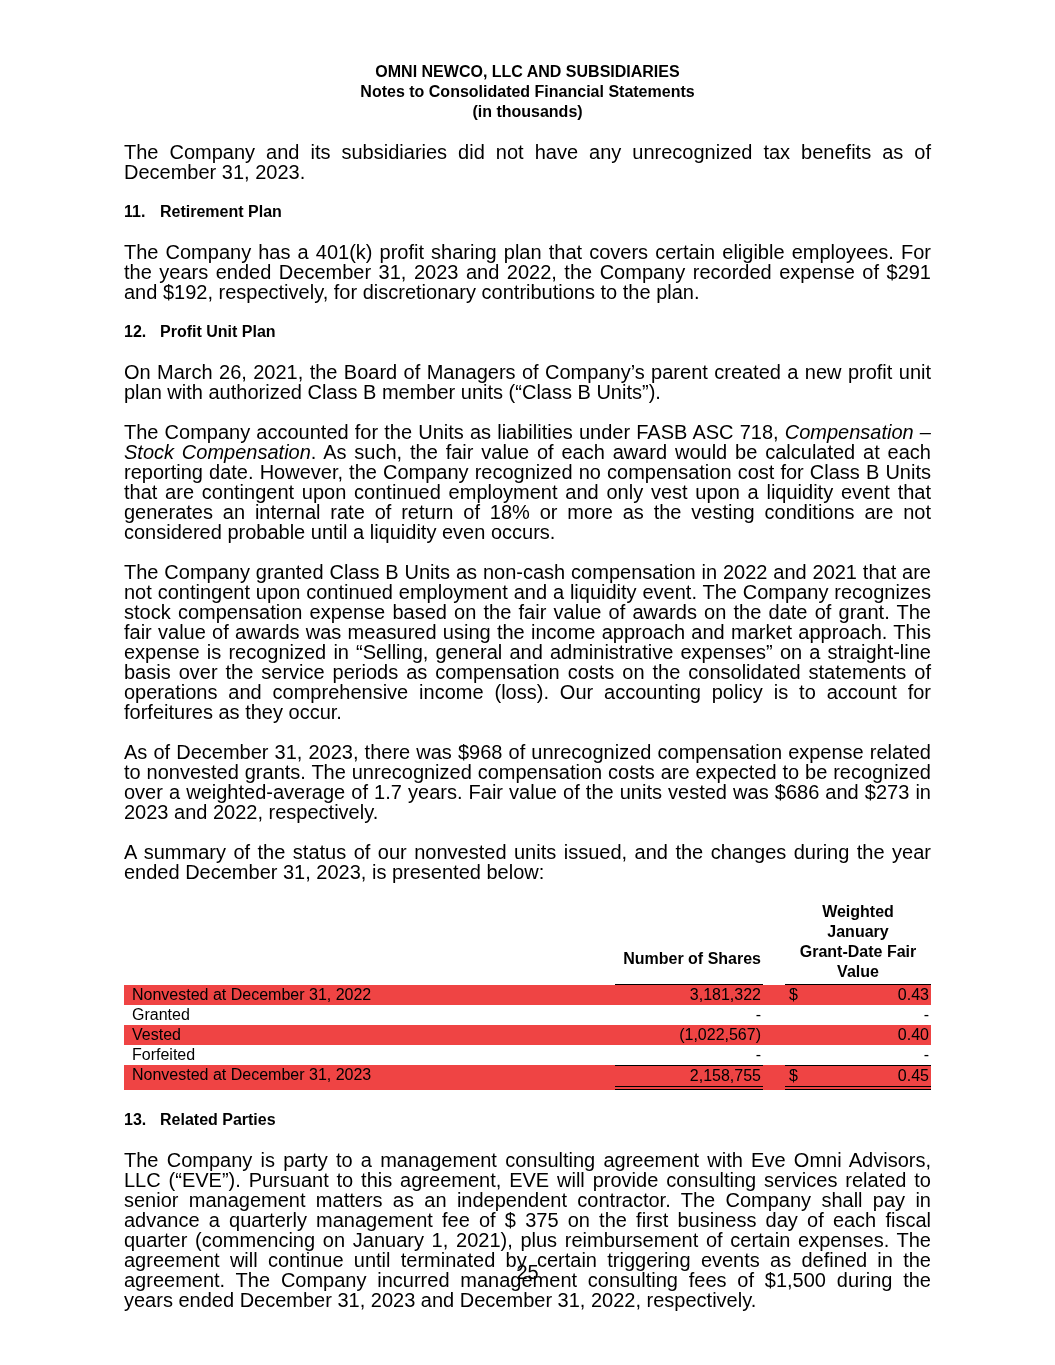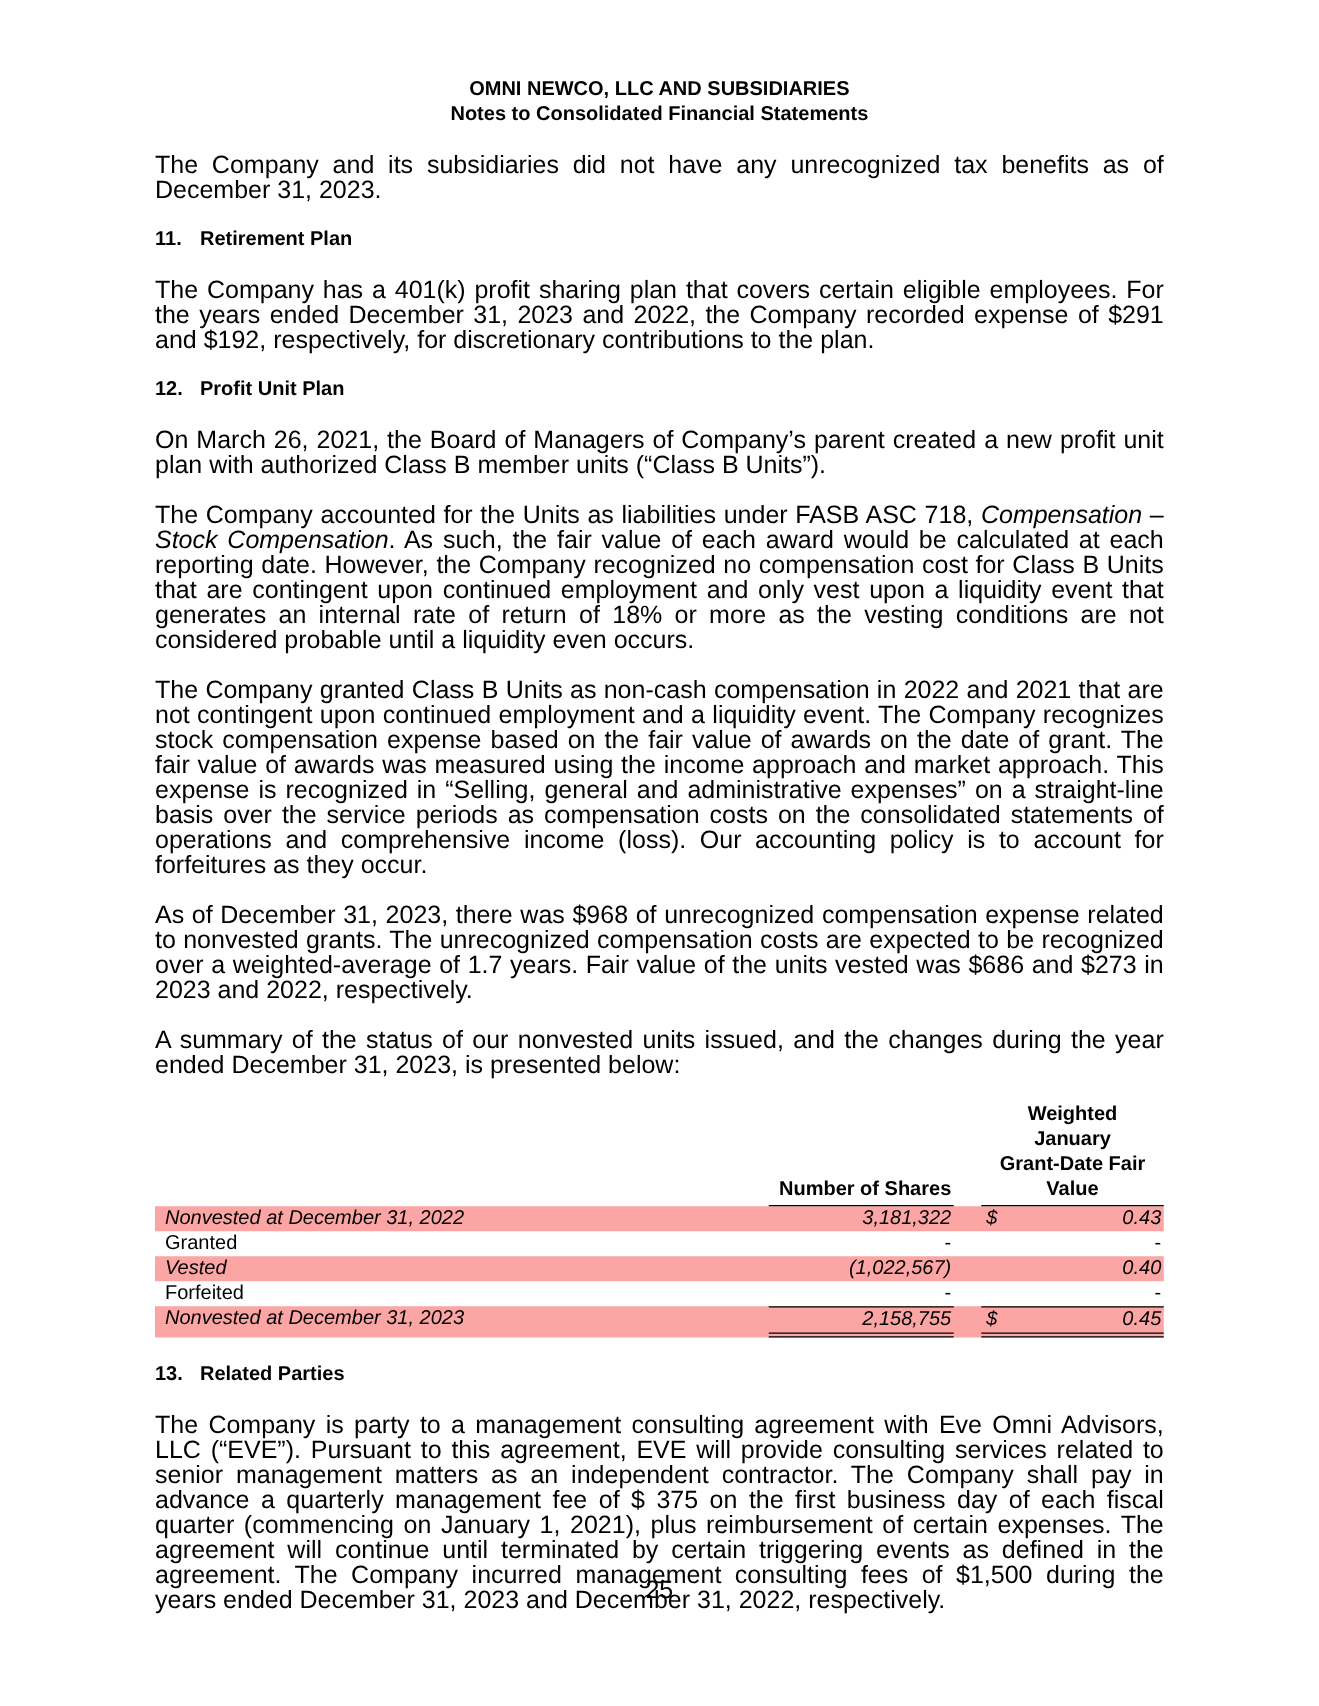--- a/index.html
+++ b/index.html
@@ -49,34 +49,34 @@
   }
   .t-header {
     display: flex;
     align-items: flex-end;
     font-weight: bold;
   }
   .t-label   { flex: 1 1 auto; padding-left: 8px; }
   .t-shares  { width: 148px; text-align: right; padding-right: 2px; }
   .t-gap     { width: 22px; }
   .t-value   { width: 146px; }
-  .t-header .t-shares { border-bottom: 1.5px solid #000; padding-bottom: 2px; }
+  .t-header .t-shares { border-bottom: 1.5px solid #000; padding-bottom: 15px; }
   .t-header .t-value  { border-bottom: 1.5px solid #000; padding-bottom: 2px; text-align: center; }
   .t-header .t-value div { line-height: 20px; }
   .t-row {
     display: flex;
     align-items: stretch;
   }
   .t-row .t-value {
     display: flex;
     justify-content: space-between;
     padding-left: 4px;
     padding-right: 2px;
   }
-  .t-row.hl { background: #fca5a5; font-style: italic; }
+  .t-row.hl { background: #ef4444; }
   .t-row.total .t-shares,
   .t-row.total .t-value {
     border-top: 1.5px solid #000;
     border-bottom: 4px double #000;
   }
   .page-number {
     position: absolute;
     bottom: 83px;
     left: 0;
     width: 1055px;
@@ -87,20 +87,21 @@
   .it { font-style: italic; }
 </style>
 </head>
 <body>
 
 <div class="page">
 
   <div class="doc-header">
     <div>OMNI NEWCO, LLC AND SUBSIDIARIES</div>
     <div>Notes to Consolidated Financial Statements</div>
+    <div>(in thousands)</div>
   </div>
 
   <p class="body">The Company and its subsidiaries did not have any unrecognized tax benefits as of December 31, 2023.</p>
 
   <div class="heading">
     <span class="num">11.</span><span>Retirement Plan</span>
   </div>
   <p class="body">The Company has a 401(k) profit sharing plan that covers certain eligible employees. For the years ended December 31, 2023 and 2022, the Company recorded expense of $291 and $192, respectively, for discretionary contributions to the plan.</p>
 
   <div class="heading">

